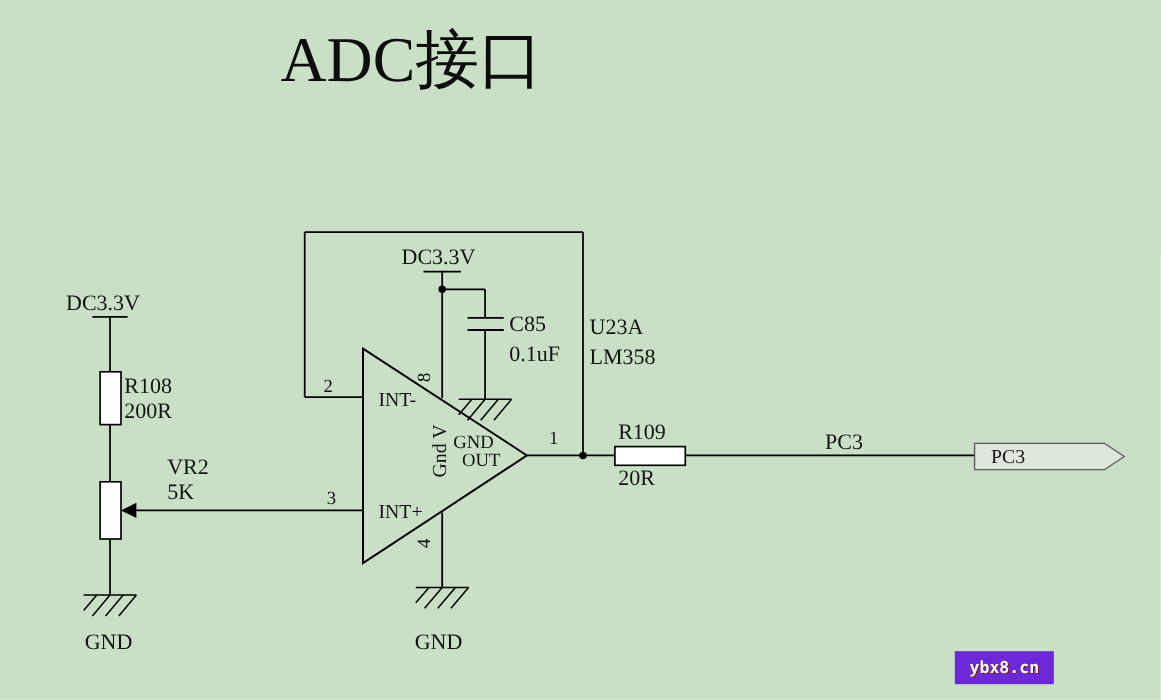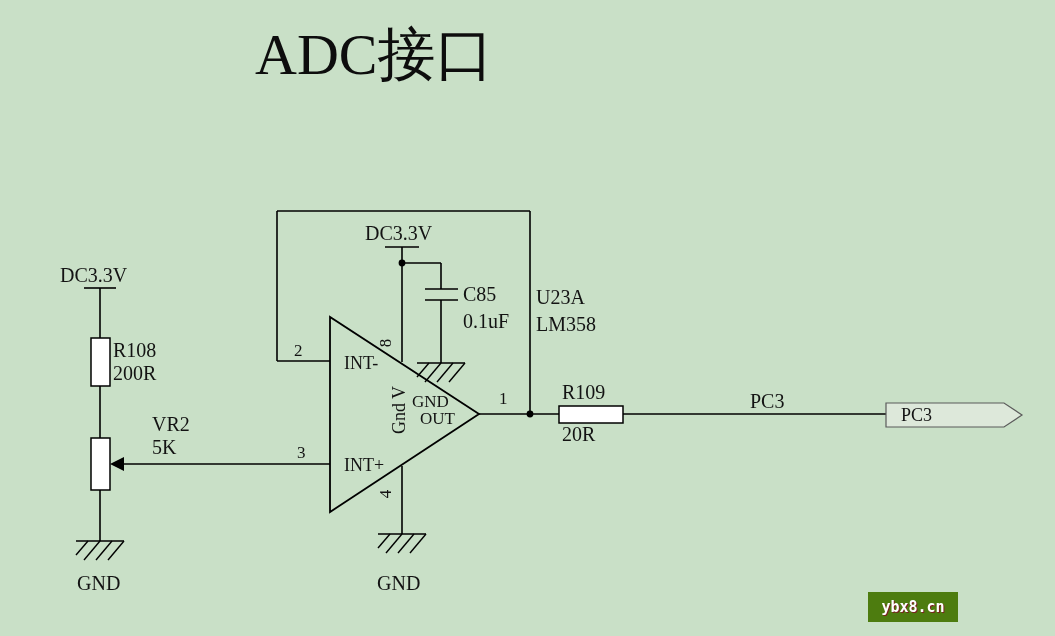--- a/index.html
+++ b/index.html
@@ -15,21 +15,21 @@
   .thin{stroke:#000;stroke-width:1.4;fill:none;}
   .comp{fill:#ffffff;stroke:#000;stroke-width:1.5;}
   .lbl{font-family:"Liberation Serif","DejaVu Serif",serif;font-size:20px;fill:#131313;}
   .pin{font-family:"Liberation Serif","DejaVu Serif",serif;font-size:17px;fill:#131313;}
   .inlbl{font-family:"Liberation Serif","DejaVu Serif",serif;font-size:18px;fill:#131313;}
   .title{font-family:"Liberation Serif","DejaVu Serif",serif;font-size:58px;fill:#0d0d0d;}
   .dot{fill:#000;stroke:none;}
   .port{fill:#dde8da;stroke:#5a5a5a;stroke-width:1.2;}
   #watermark{
     position:absolute;left:868px;top:592px;width:90px;height:30px;
-    background:#4d7c0f;color:#ffffff;
+    background:#6d28d9;color:#ffffff;
     font-family:"DejaVu Sans Mono","Liberation Mono",monospace;
     font-weight:bold;font-size:15px;line-height:30px;text-align:center;
     text-shadow:1px 1px 0 #7a2020;
   }
 </style>
 </head>
 <body>
 
 <div id="stage">
 <svg width="1055" height="636" viewBox="0 0 1055 636">

